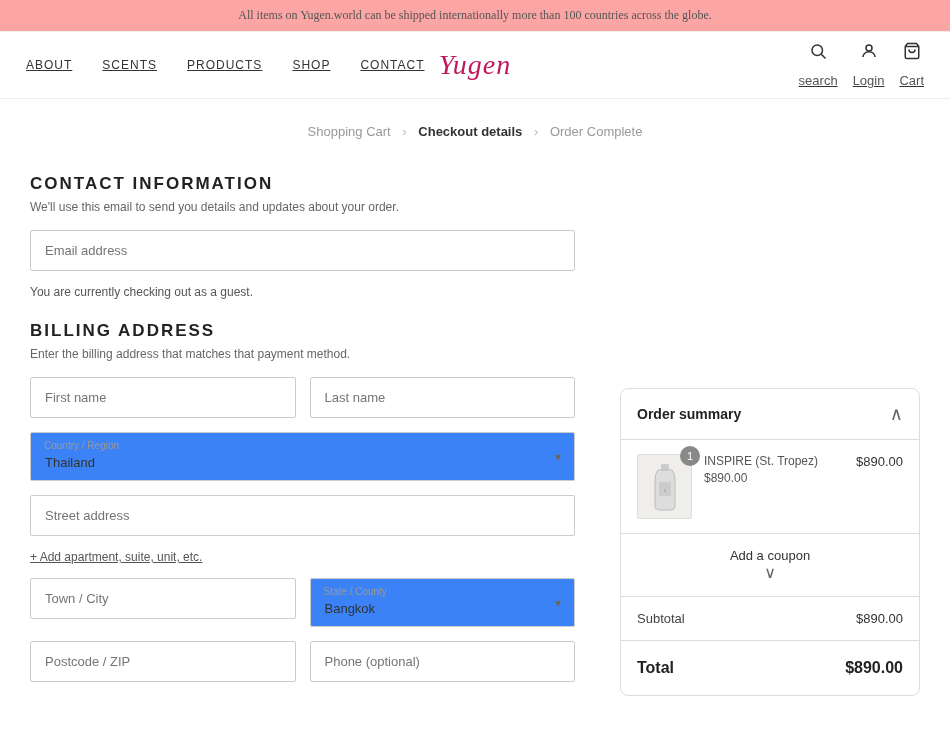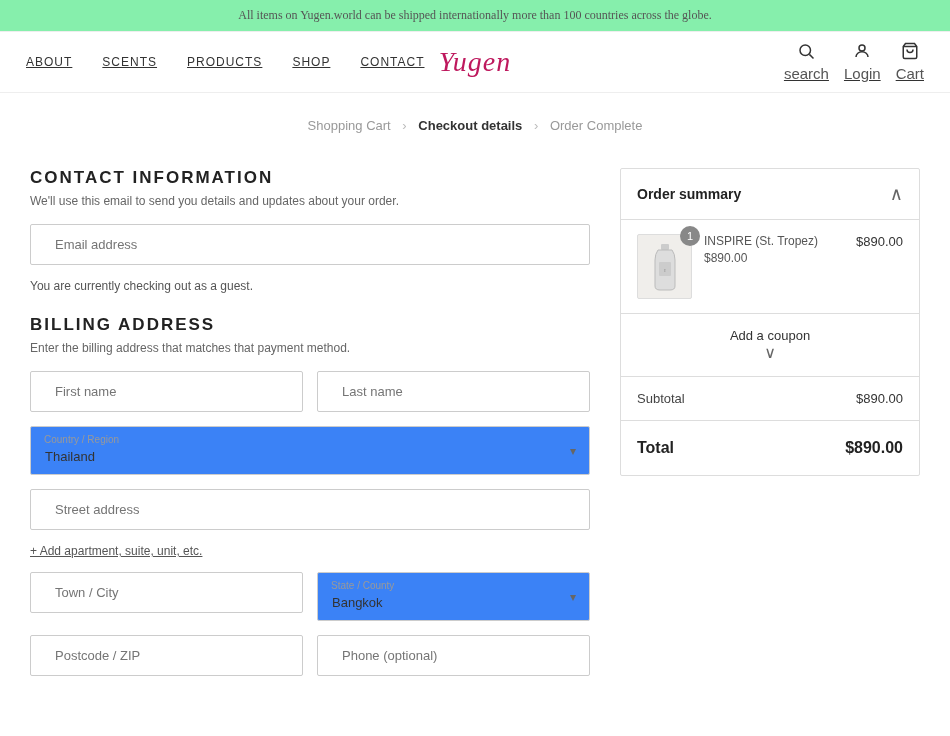--- a/index.html
+++ b/index.html
@@ -1,20 +1,20 @@
 <!DOCTYPE html>
 <html><head>
   <meta charset="utf-8">
   <style>
     * { box-sizing: border-box; margin: 0; padding: 0; }
     body { font-family: 'Georgia', serif; background: #fff; color: #333; font-size: 14px; }
 
     
     .top-banner {
-      background: #86efac;
+      background: #fca5a5;
       text-align: center;
       padding: 8px;
       font-size: 12px;
       color: #555;
       border-bottom: 1px solid #eee;
     }
 
     
     .header {
       display: flex;
@@ -50,23 +50,23 @@
     }
     .nav-right {
       display: flex;
       align-items: center;
       gap: 15px;
     }
     .icon-btn {
       display: flex;
       flex-direction: column;
       cursor: pointer;
-      font-size: 15px;
+      font-size: 13px;
       color: #555;
-      gap: 2px;
+      gap: 10px;
       background: none;
       border: none;
     }
     .icon-btn svg { width: 18px; height: 18px; }
 
     
     .breadcrumb {
       text-align: center;
       padding: 25px 0 15px;
       font-size: 13px;
@@ -78,24 +78,25 @@
       font-weight: 600;
     }
     .breadcrumb .separator {
       margin: 0 8px;
       color: #bbb;
     }
 
     
     .main-content {
       display: flex;
-      gap: 30px;
+      gap: 45px;
       padding: 20px 30px 40px;
       max-width: 950px;
       margin: 0 auto;
+      align-items: flex-end;
     }
 
     
     .checkout-form {
       flex: 1;
       min-width: 0;
     }
 
     .section-title {
       font-size: 17px;
@@ -110,21 +111,21 @@
       color: #666;
       margin-bottom: 16px;
       font-family: Arial, sans-serif;
     }
 
     .form-group {
       margin-bottom: 14px;
     }
     .form-input {
       width: 100%;
-      padding: 12px 24px;
+      padding: 12px 14px;
       border: 1px solid #ccc;
       border-radius: 2px;
       font-size: 13px;
       color: #999;
       outline: none;
       font-family: Arial, sans-serif;
     }
     .guest-note {
       font-size: 12px;
       color: #555;
@@ -185,21 +186,21 @@
     }
 
     
     .order-sidebar {
       width: 300px;
       flex-shrink: 0;
     }
 
     .order-summary-box {
       border: 1px solid #ddd;
-      border-radius: 2px;
+      border-radius: 8px;
       margin-bottom: 0;
     }
 
     .summary-header {
       display: flex;
       justify-content: space-between;
       align-items: center;
       padding: 14px 16px;
       border-bottom: 1px solid #ddd;
     }

